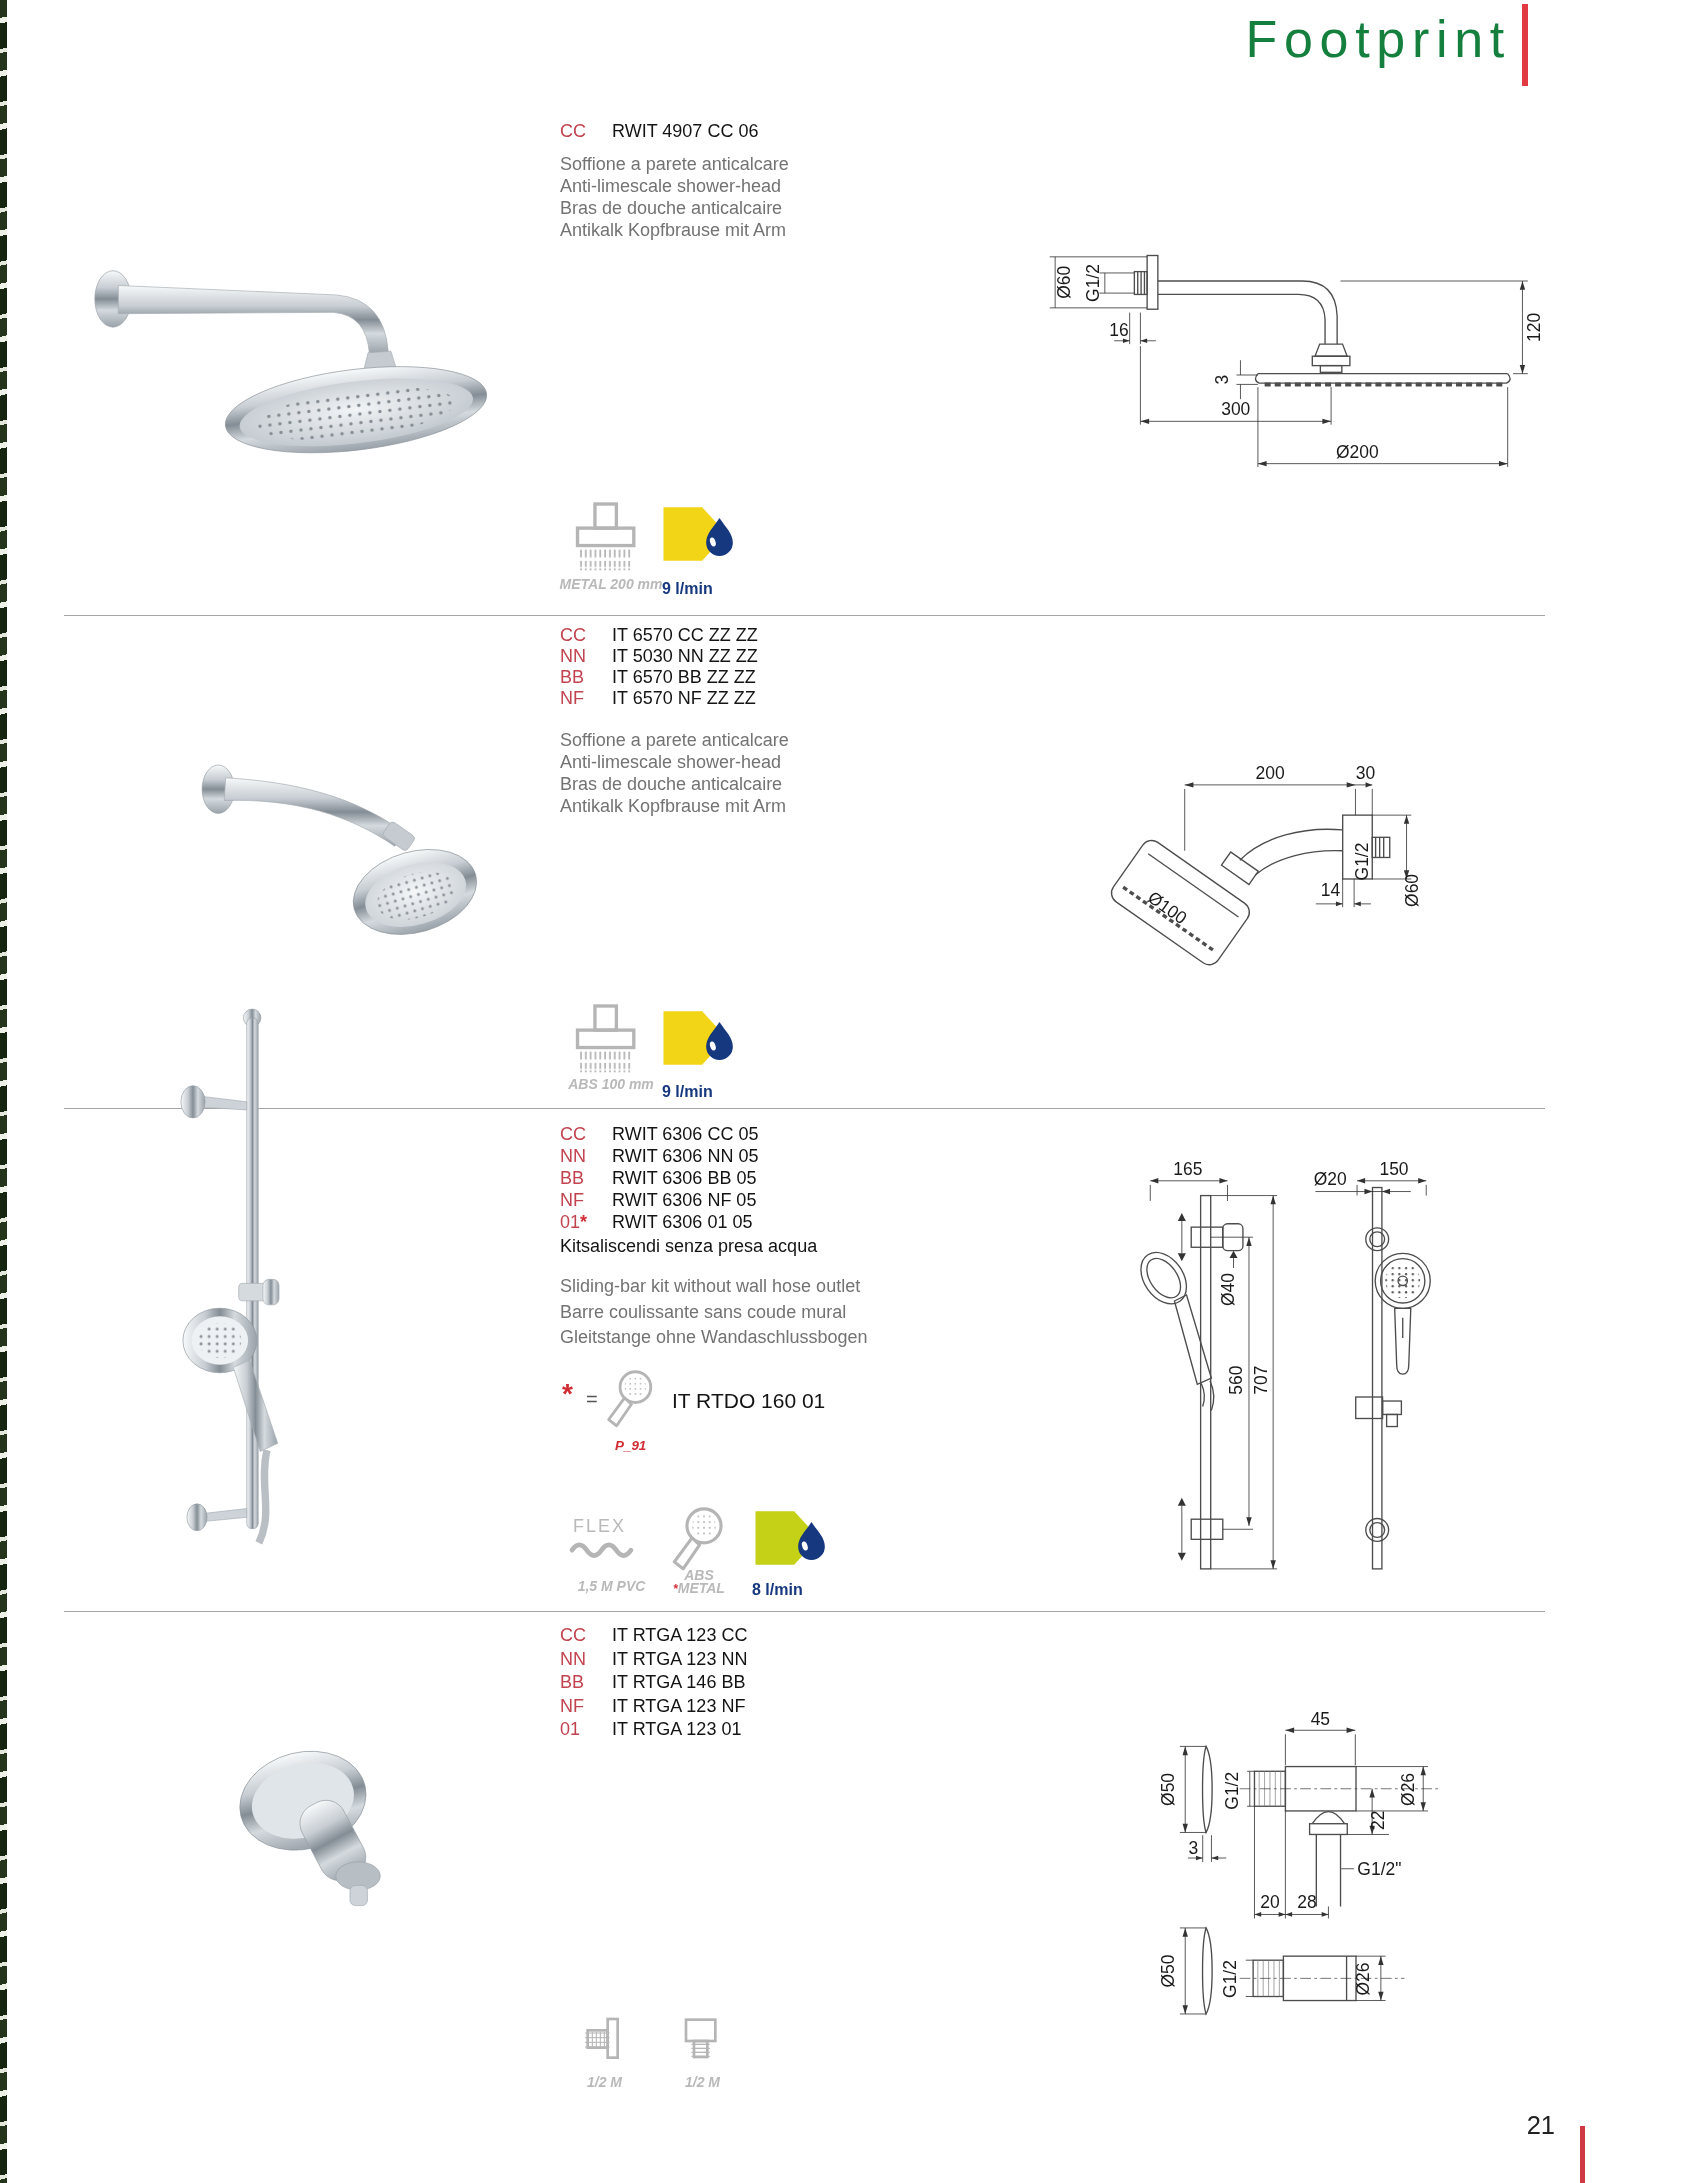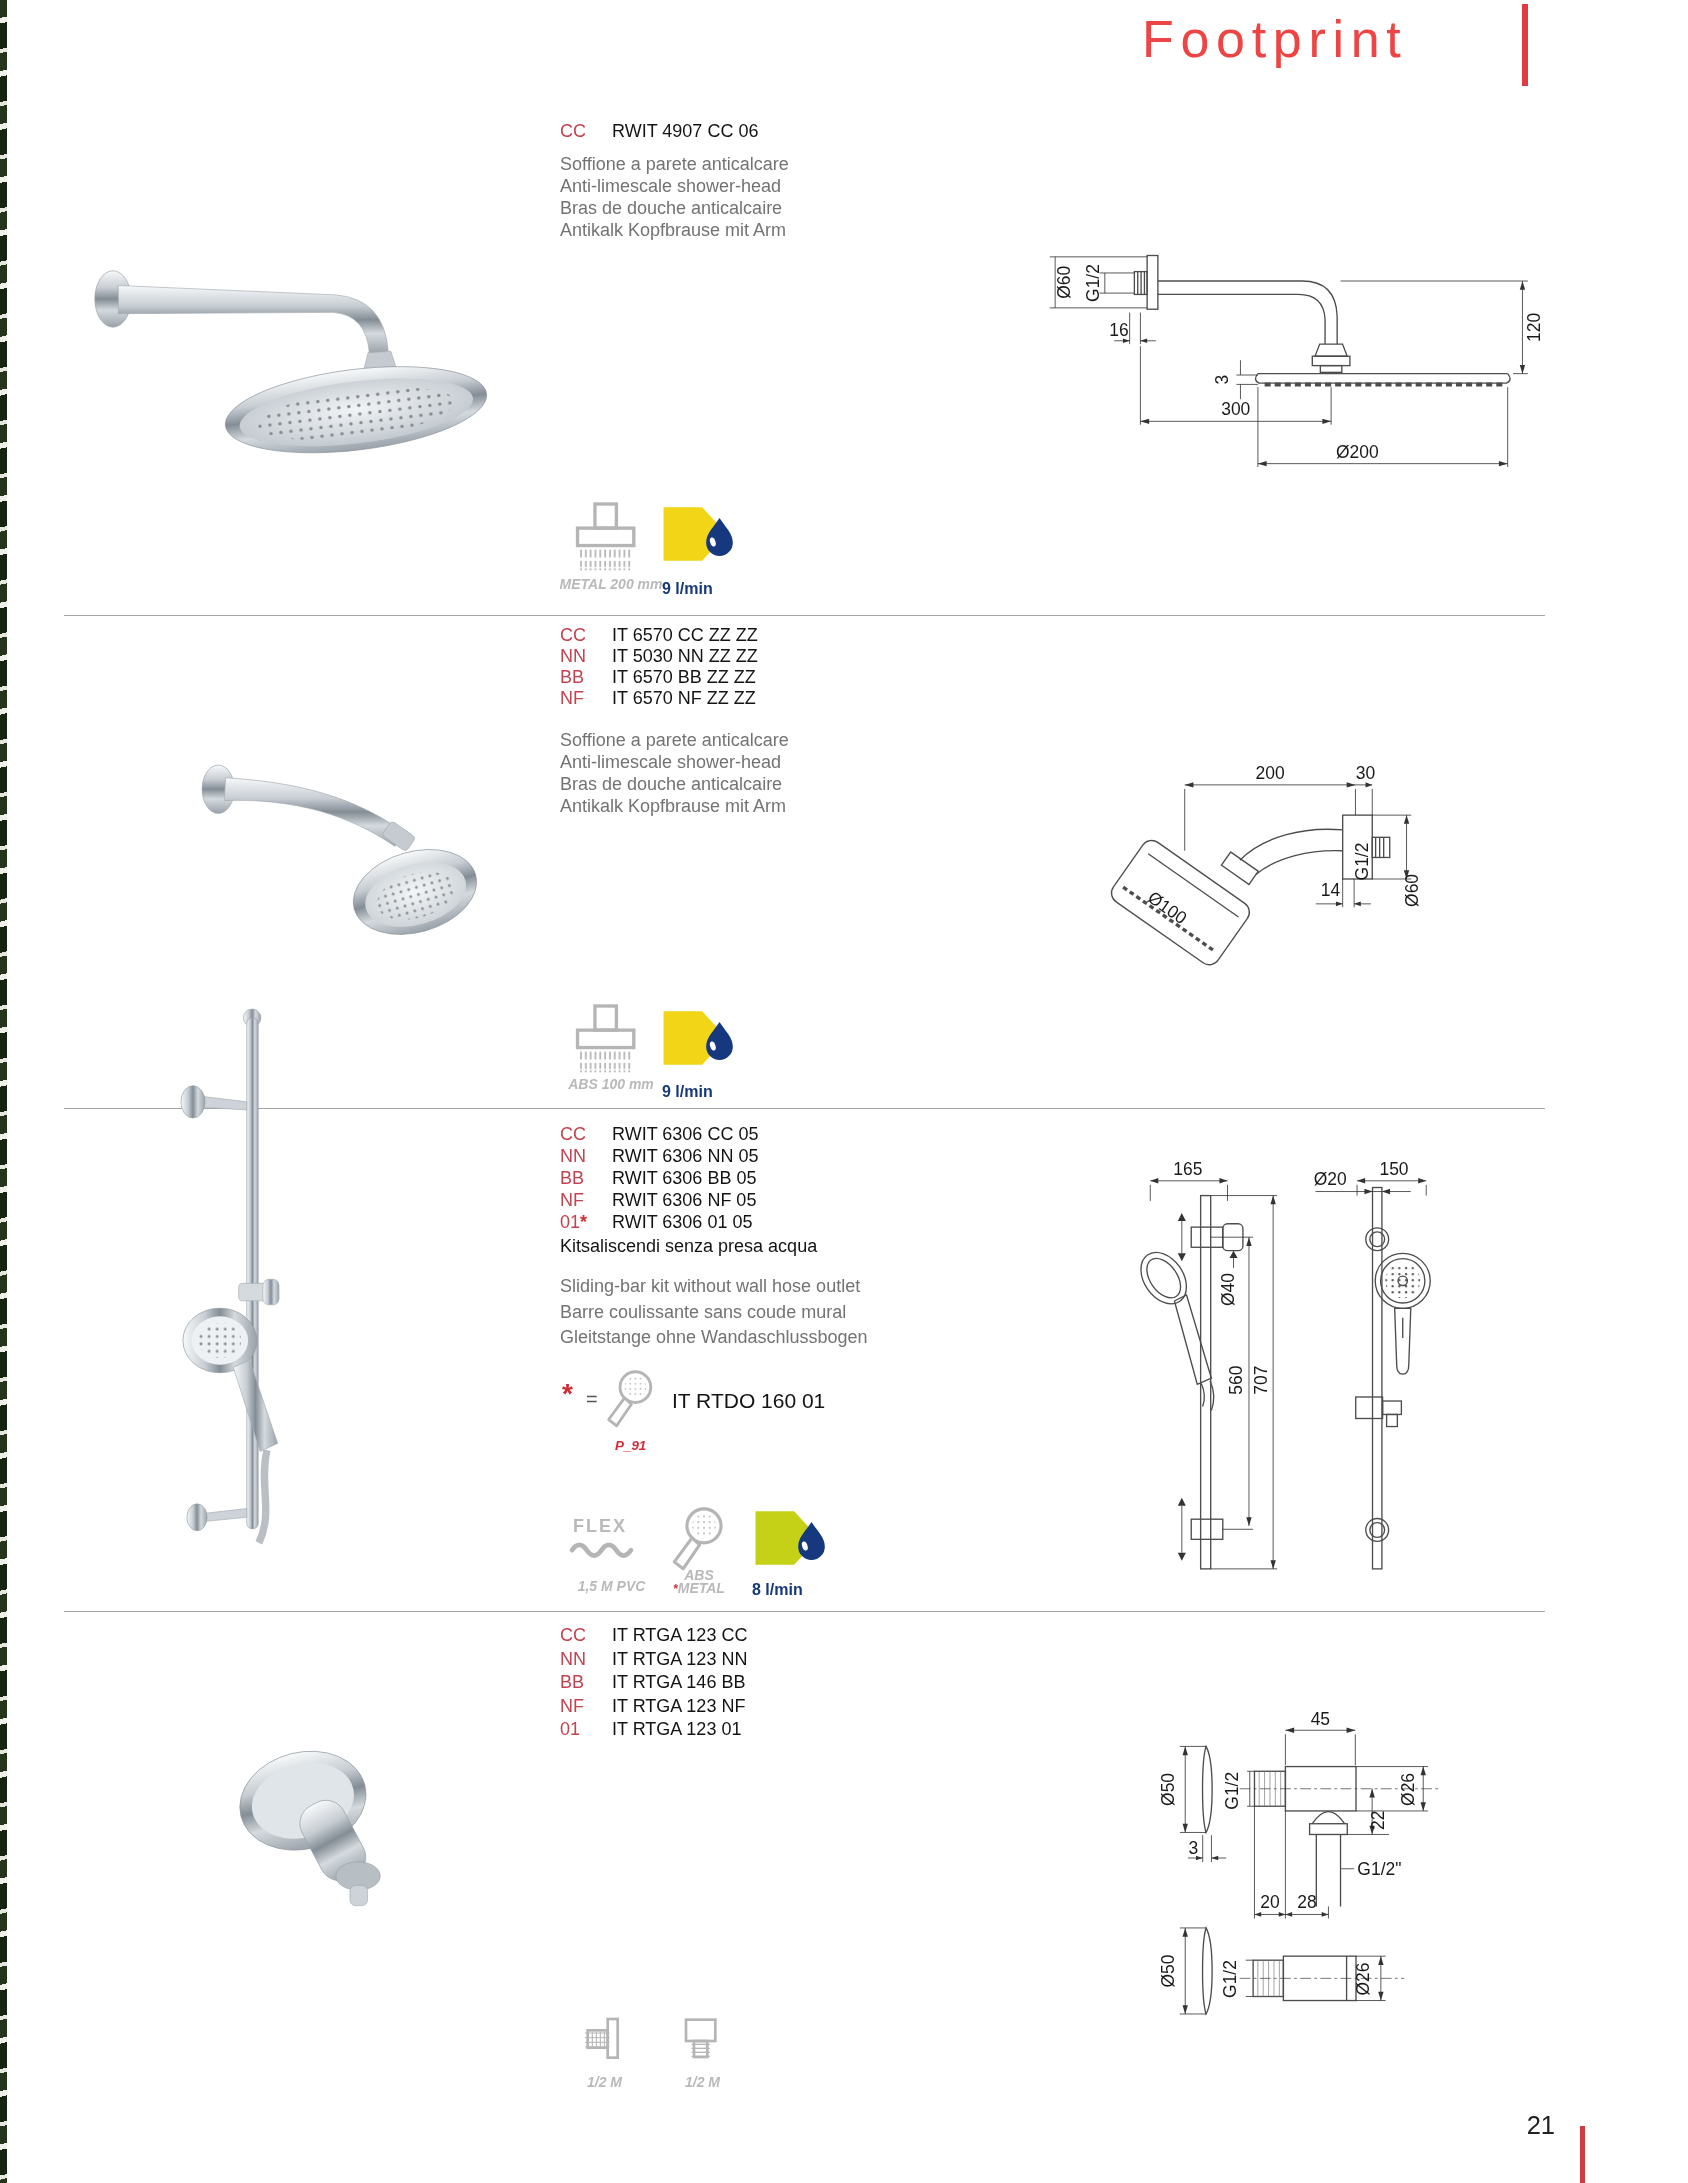--- a/index.html
+++ b/index.html
@@ -1,34 +1,34 @@
 <!DOCTYPE html>
 <html style="font-size:10.7px"><head>
 <meta charset="utf-8">
 <style>
   html,body{margin:0;padding:0;background:#e9e9e9;}
   #page{position:relative;width:1689px;height:2183px;background:#ffffff;
         font-family:"Liberation Sans",sans-serif;overflow:hidden;}
   .abs{position:absolute;}
   .left-strip{position:absolute;left:0;top:0;width:6.7px;height:2183px;
     background:repeating-linear-gradient(168deg,#24351b 0 17.5px,#eef1e8 17.5px 23px,#16250f 23px 48px,#e4e8dc 48px 52px);}
-  .brand{position:absolute;top:9.4px;left:1142px;width:369px;
-         font-size:52px;font-weight:300;letter-spacing:6.7px;color:#ef4444;}
+  .brand{position:absolute;top:9.4px;left:1142px;width:369px;text-align:right;
+         font-size:52px;font-weight:300;letter-spacing:6.7px;color:#15803d;}
   .brand-bar{position:absolute;left:1522px;top:4px;width:6px;height:82px;background:#e23a42;}
   .sep{position:absolute;left:64px;width:1481px;height:1.3px;background:#a5a5a5;}
   .codes{position:absolute;font-size:18px;color:#141414;}
   .code-row{display:flex;}
   .finish{color:#c2434f;width:52px;flex:0 0 52px;}
   .star{color:#d22c35;font-weight:bold;}
   .desc{position:absolute;font-size:18px;color:#737373;}
   .it-title{position:absolute;font-size:18px;color:#141414;}
   .icon-label{position:absolute;font-style:italic;font-weight:bold;color:#b9b9b9;
               font-size:14px;text-align:center;line-height:13.4px;}
   .flow-label{position:absolute;font-weight:bold;color:#16387e;font-size:16px;text-align:left;}
-  .flex-word{position:absolute;font-weight:bold;font-size:18px;letter-spacing:2px;color:#b9b9b9;}
+  .flex-word{position:absolute;font-weight:normal;font-size:18px;letter-spacing:2px;color:#b9b9b9;}
   .note-star{position:absolute;font-size:28px;font-weight:bold;color:#d22c35;}
   .note-eq{position:absolute;font-size:20px;color:#555;}
   .note-code{position:absolute;font-size:21px;color:#141414;}
   .note-ref{position:absolute;font-size:13.4px;font-weight:bold;font-style:italic;color:#d22c35;}
   .page-num{position:absolute;left:1501px;top:2111px;width:54px;text-align:right;font-size:25.5px;color:#222;}
   .page-bar{position:absolute;left:1580px;top:2126px;width:4.7px;height:57px;background:#d03a44;}
   svg.abs{overflow:visible;}
   svg text{font-family:"Liberation Sans",sans-serif;font-size:26px;fill:#1a1a1a;}
   .draw{stroke:#4d4d4d;stroke-width:2;fill:none;}
   .dim{stroke:#333;stroke-width:1.2;fill:none;}

